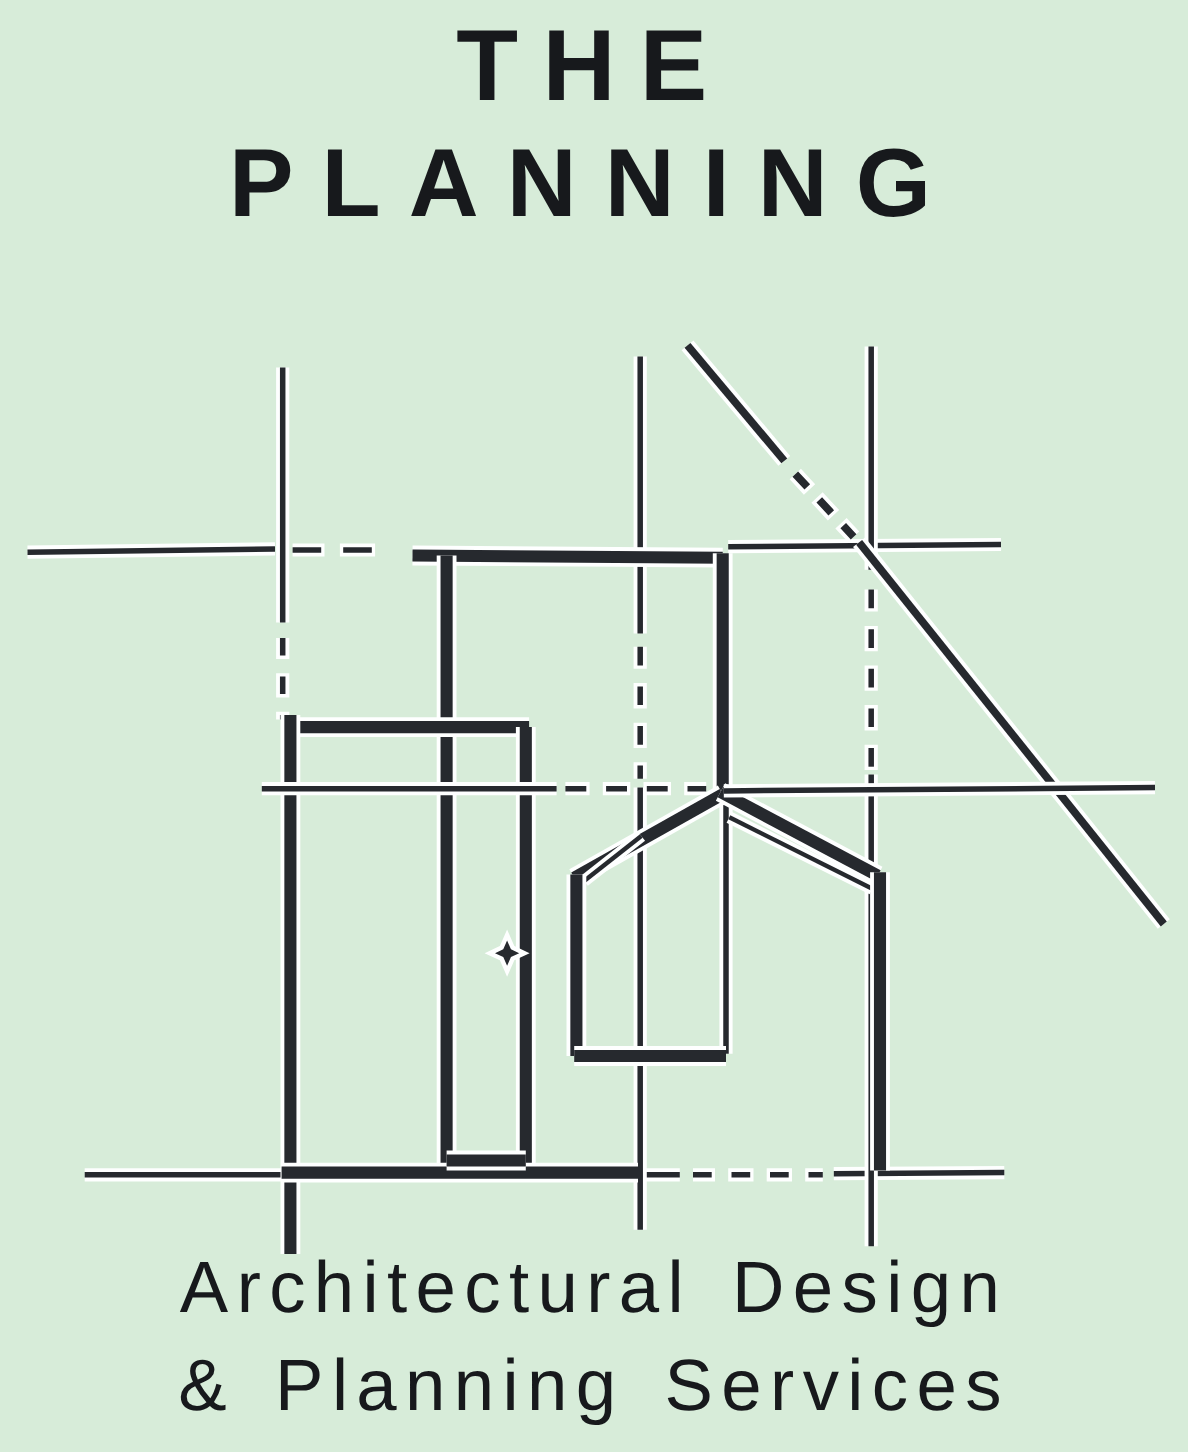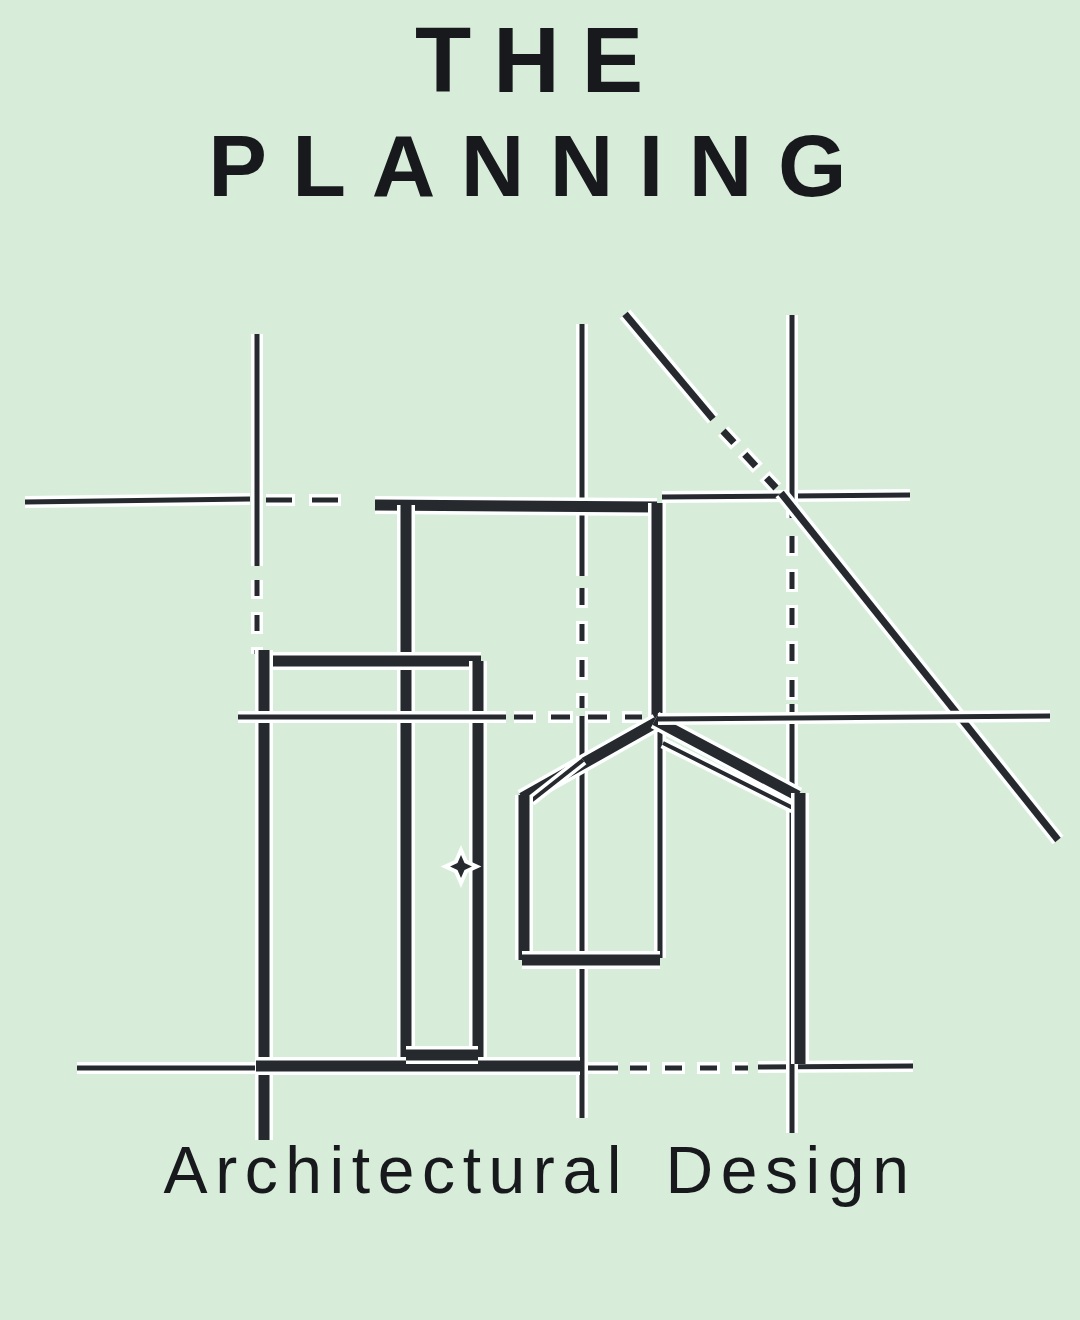--- a/index.html
+++ b/index.html
@@ -139,15 +139,16 @@
       <polygon points="461,855 464.5,863 472,866.5 464.5,870 461,878 457.5,870 450,866.5 457.5,863" fill="#26292e"></polygon>
     </svg>
 
   <div class="title-block">
     <div class="title-line-1">THE</div>
     <div class="title-line-2">PLANNING</div>
   </div>
 
   <div class="subtitle-block">
     <div class="subtitle-line">Architectural Design</div>
+    <div class="subtitle-line">&amp; Planning Services</div>
   </div>
 
 </div>
 
 </body></html>

